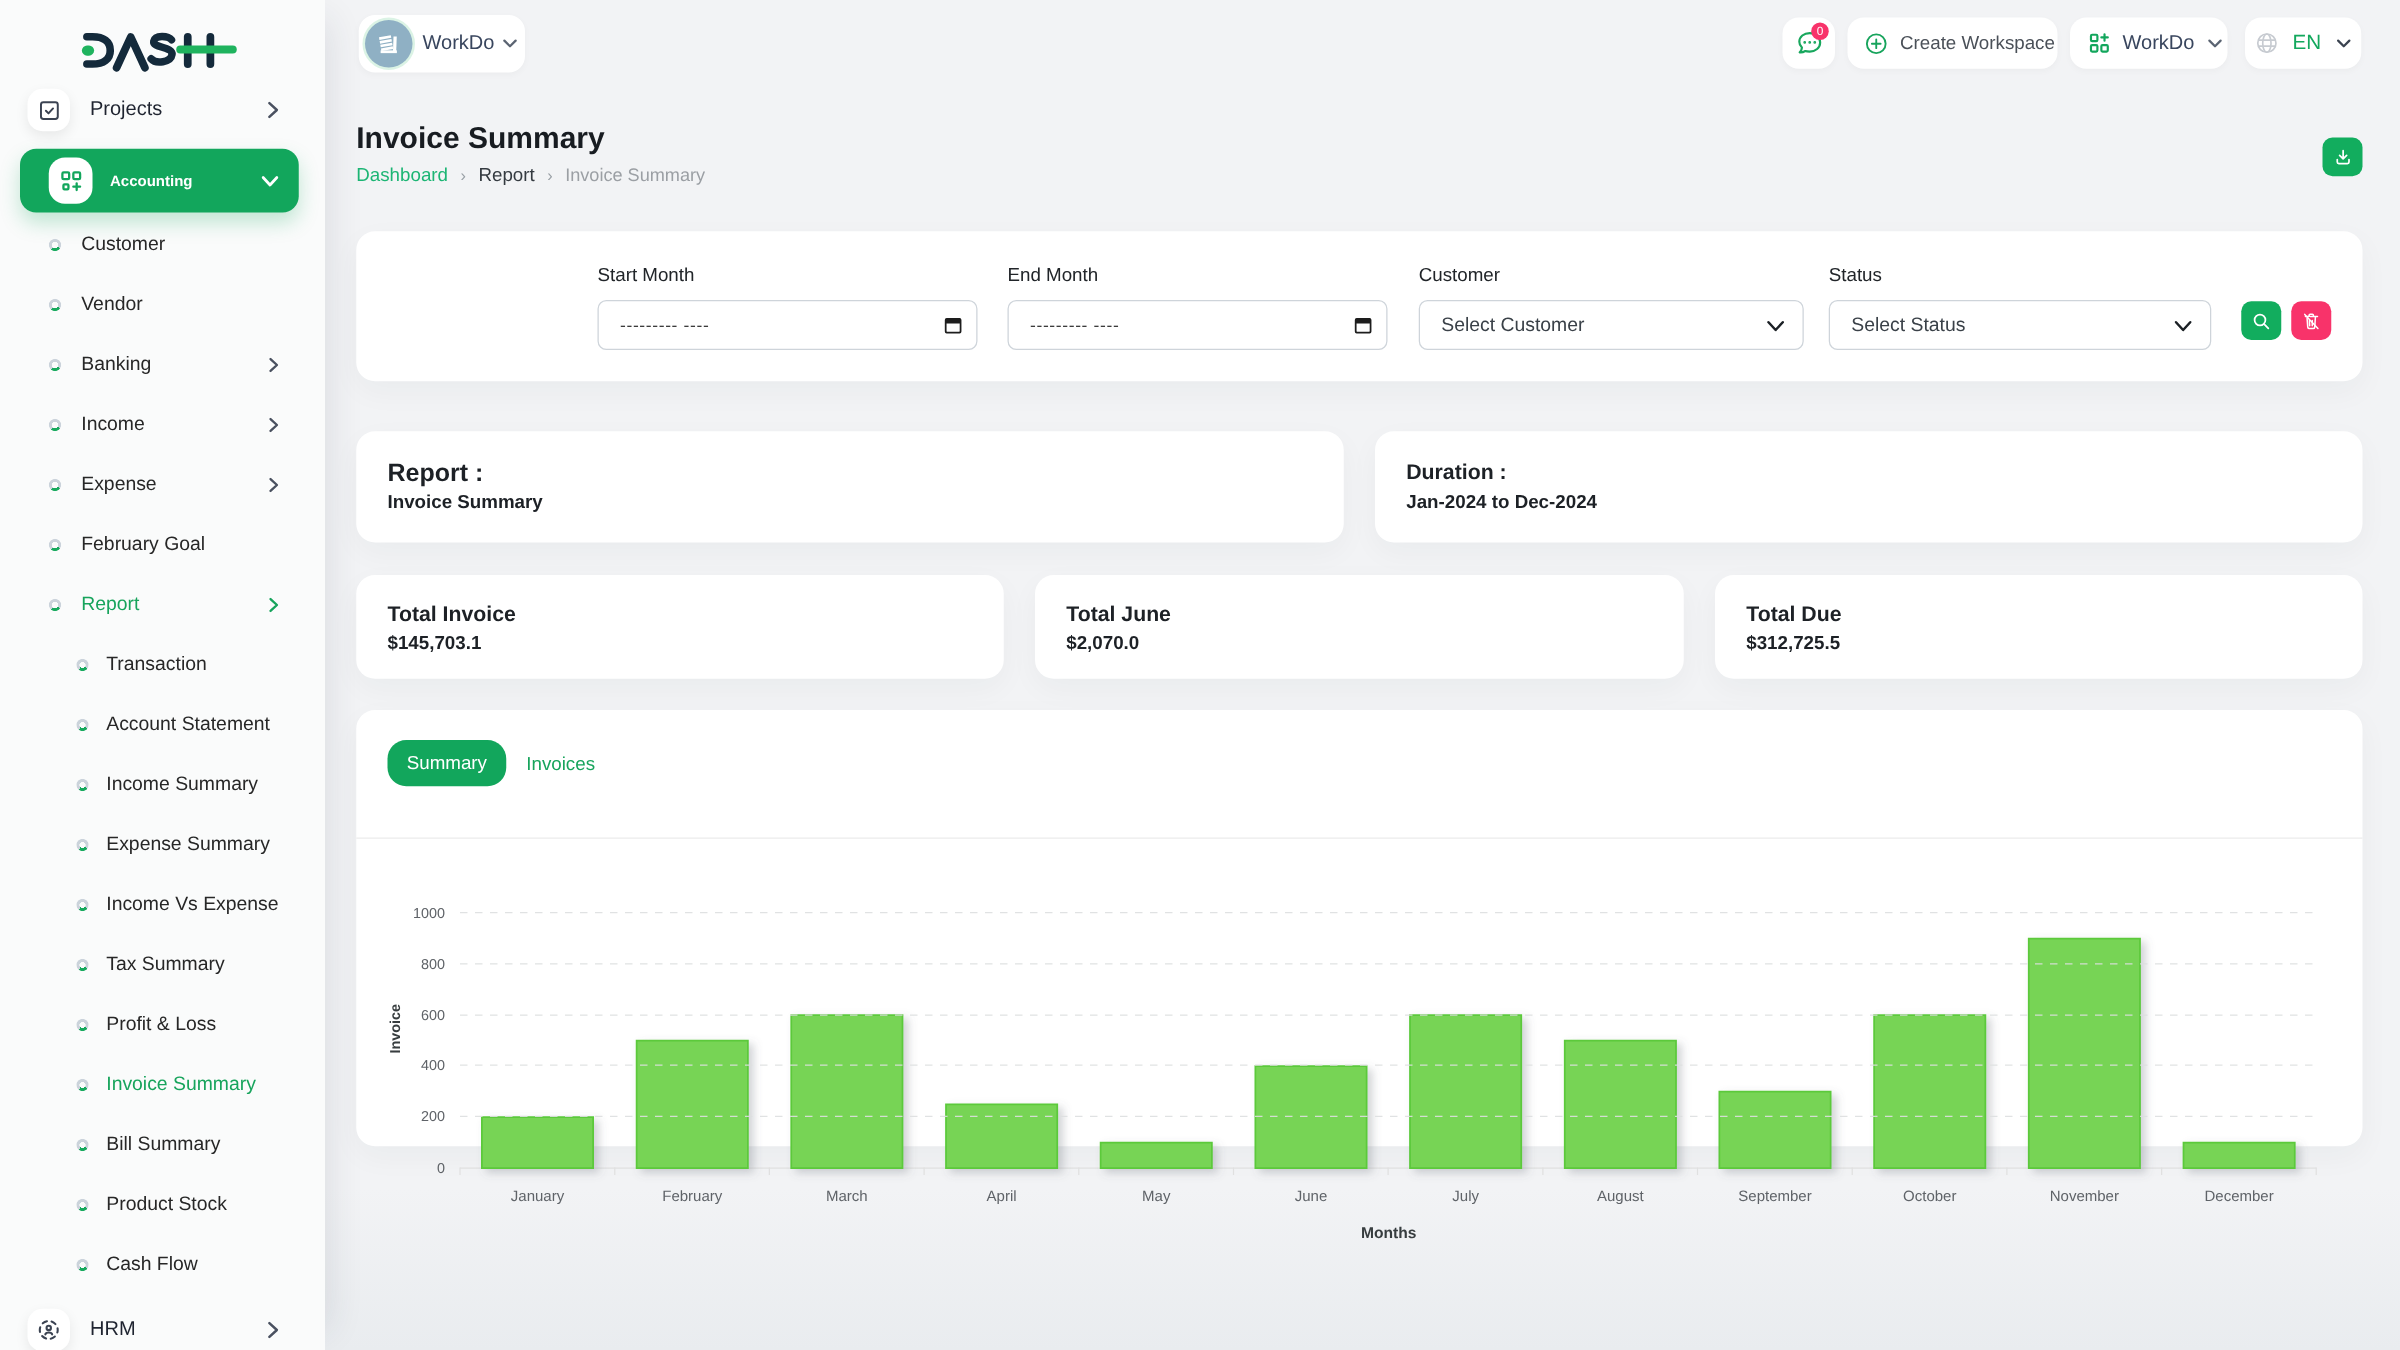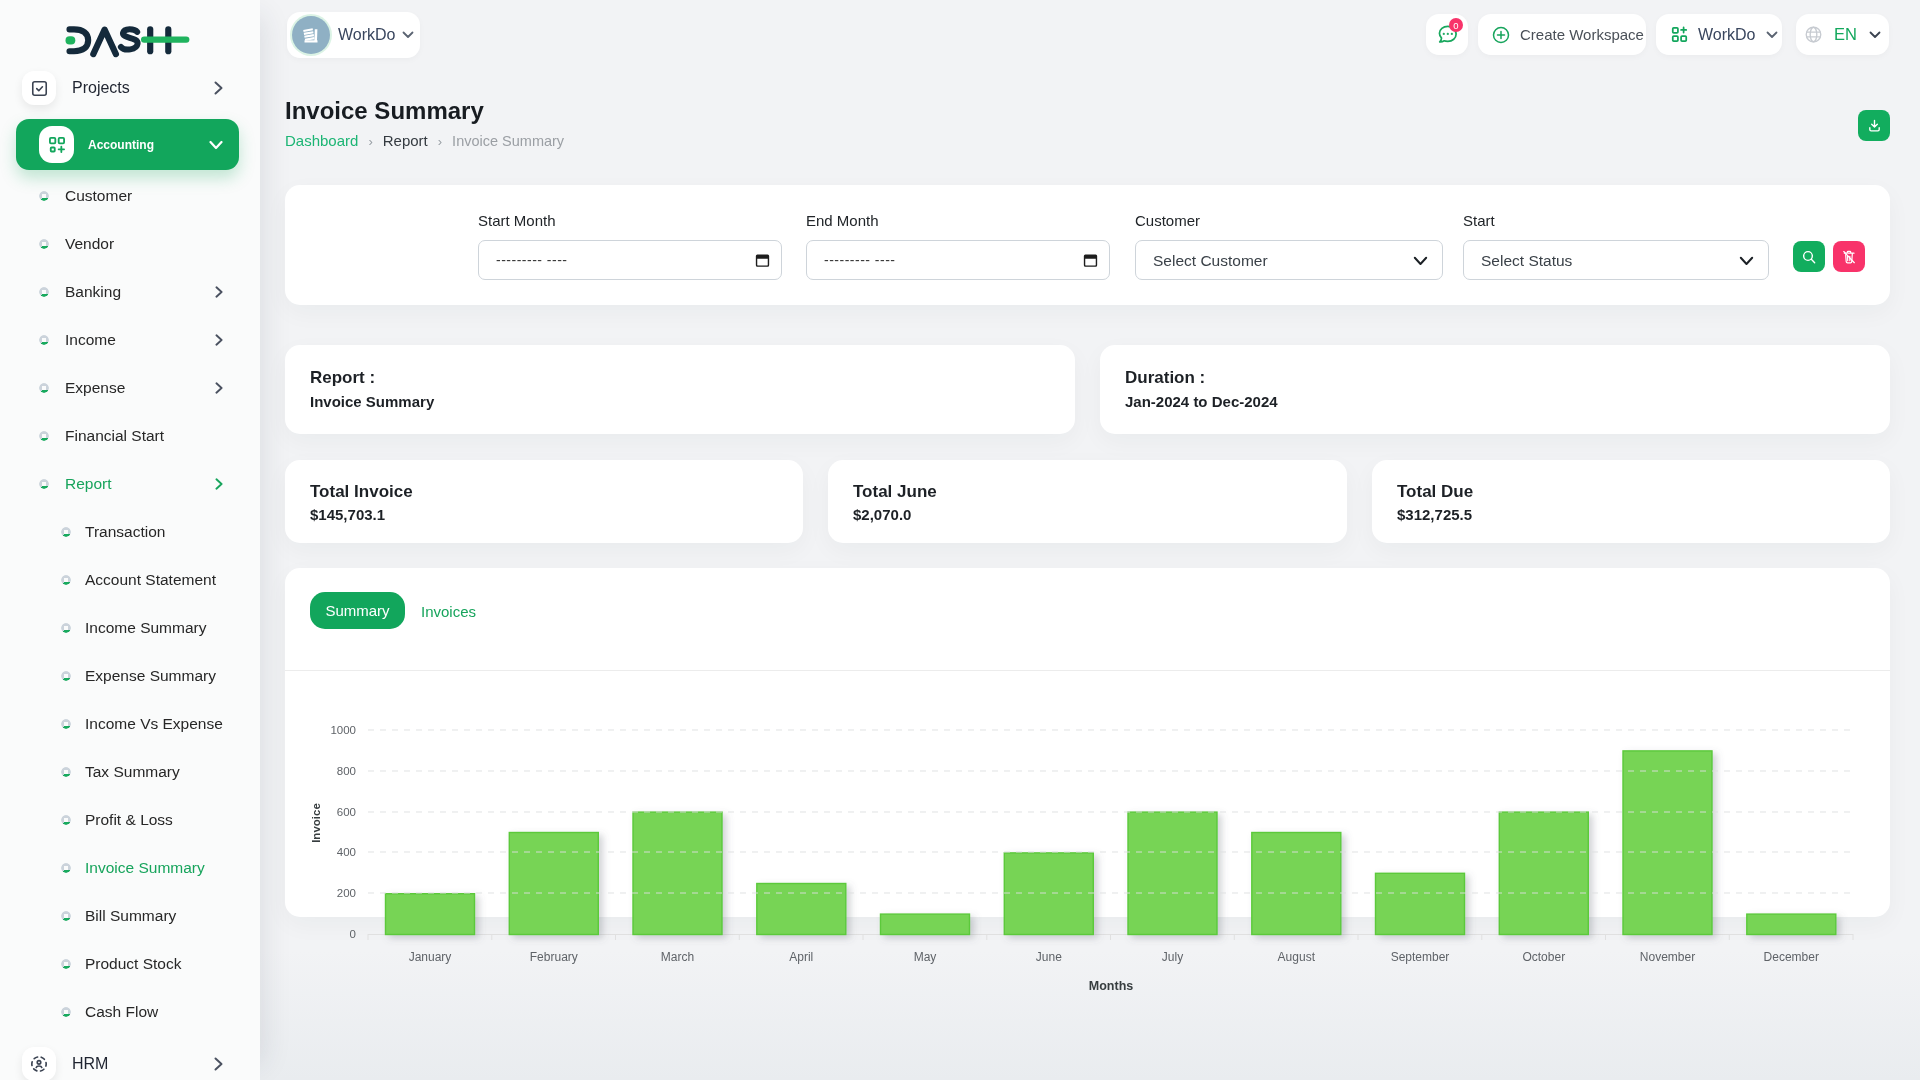--- a/index.html
+++ b/index.html
@@ -122,21 +122,21 @@
     </div>
   <div class="sideitem" style="top:364px;">
       <span class="ring"></span>
       <span class="subtext">Expense</span>
     <svg class="chev" width="8" height="12" viewBox="0 0 9 14" fill="none" stroke="#4a5160" stroke-width="2.2" stroke-linecap="round" stroke-linejoin="round">
         <path d="M1.5 1.5 L7.5 7 L1.5 12.5"></path>
       </svg>
     </div>
   <div class="sideitem" style="top:412px;">
       <span class="ring"></span>
-      <span class="subtext">Financial Start</span>
+      <span class="subtext">February Goal</span>
     </div>
   <div class="sideitem" style="top:460px;">
       <span class="ring"></span>
       <span class="subtext green-item">Report</span>
     <svg class="chev" width="8" height="12" viewBox="0 0 9 14" fill="none" stroke="#17a45c" stroke-width="2.2" stroke-linecap="round" stroke-linejoin="round">
         <path d="M1.5 1.5 L7.5 7 L1.5 12.5"></path>
       </svg>
     </div>
 
   <div class="sideitem sub2" style="top:508px;">
@@ -287,21 +287,21 @@
         <path fill="#1d1d1d" d="M2.5 1.5 h11 a1.6 1.6 0 0 1 1.6 1.6 v10 a1.6 1.6 0 0 1-1.6 1.6 h-11 a1.6 1.6 0 0 1-1.6-1.6 v-10 a1.6 1.6 0 0 1 1.6-1.6 Z M2.4 6.1 v6.8 a0.4 0.4 0 0 0 .4.4 h10.4 a0.4 0.4 0 0 0 .4-.4 v-6.8 Z" fill-rule="evenodd"></path>
       </svg>
   </div>
   <div class="abs" style="left:850px; top:27px;"><span class="flabel">Customer</span></div>
   <div class="abs" style="left:850px; top:55px; width:308px;">
     <select class="fctrl"><option>Select Customer</option></select>
     <svg style="position:absolute;right:15px;top:16px;pointer-events:none;" width="15" height="10" viewBox="0 0 15 10" fill="none" stroke="#1c2126" stroke-width="2" stroke-linecap="round" stroke-linejoin="round">
         <path d="M1.8 1.8 L7.5 8 L13.2 1.8"></path>
       </svg>
   </div>
-  <div class="abs" style="left:1178px; top:27px;"><span class="flabel">Start</span></div>
+  <div class="abs" style="left:1178px; top:27px;"><span class="flabel">Status</span></div>
   <div class="abs" style="left:1178px; top:55px; width:306px;">
     <select class="fctrl"><option>Select Status</option></select>
     <svg style="position:absolute;right:15px;top:16px;pointer-events:none;" width="15" height="10" viewBox="0 0 15 10" fill="none" stroke="#1c2126" stroke-width="2" stroke-linecap="round" stroke-linejoin="round">
         <path d="M1.8 1.8 L7.5 8 L13.2 1.8"></path>
       </svg>
   </div>
   <div class="sqbtn btn-green" style="left:1508px; top:56px;">
     <svg width="16" height="16" viewBox="0 0 24 24" fill="none" stroke="#fff" stroke-width="2.1" stroke-linecap="round">
         <circle cx="10.5" cy="10.5" r="6.5"></circle>
         <path d="M15.5 15.5 L20.5 20.5"></path>
@@ -309,21 +309,21 @@
   </div>
   <div class="sqbtn btn-pink" style="left:1548px; top:56px;">
     <svg width="16" height="16" viewBox="0 0 24 24" fill="none" stroke="#fff" stroke-width="1.8" stroke-linecap="round" stroke-linejoin="round">
         <path d="M5 6.2 h3.5 M10.8 6.2 H 19.5 M9.5 6 V 4.6 a1.1 1.1 0 0 1 1.1-1.1 h2.8 a1.1 1.1 0 0 1 1.1 1.1 V 6.2 M7 8.5 l0.8 10.5 a2 2 0 0 0 2 1.8 h4.4 a2 2 0 0 0 2-1.8 L17 6.4 M13.2 11 v6.5 M9.8 11 l0.3 6.5"></path>
         <path d="M4.2 3.8 L20 20.6"></path>
       </svg>
   </div>
 </div>
 
 <div class="card abs" style="left:285px; top:345px; width:790px; height:89px;">
-  <div class="abs" style="left:25px; top:23px; font-size:17px; font-weight:700; color:#1d2126;">Report :</div>
+  <div class="abs" style="left:25px; top:23px; font-size:20px; font-weight:700; color:#1d2126;">Report :</div>
   <div class="abs" style="left:25px; top:48px; font-size:15px; font-weight:700; color:#1d2126;">Invoice Summary</div>
 </div>
 <div class="card abs" style="left:1100px; top:345px; width:790px; height:89px;">
   <div class="abs" style="left:25px; top:23px; font-size:17px; font-weight:700; color:#1d2126;">Duration :</div>
   <div class="abs" style="left:25px; top:48px; font-size:15px; font-weight:700; color:#1d2126;">Jan-2024 to Dec-2024</div>
 </div>
 
 <div class="card abs" style="left:285px; top:460px; width:518px; height:83px;">
   <div class="abs" style="left:25px; top:22px; font-size:17px; font-weight:700; color:#1d2126;">Total Invoice</div>
   <div class="abs" style="left:25px; top:46px; font-size:15px; font-weight:700; color:#1d2126;">$145,703.1</div>

